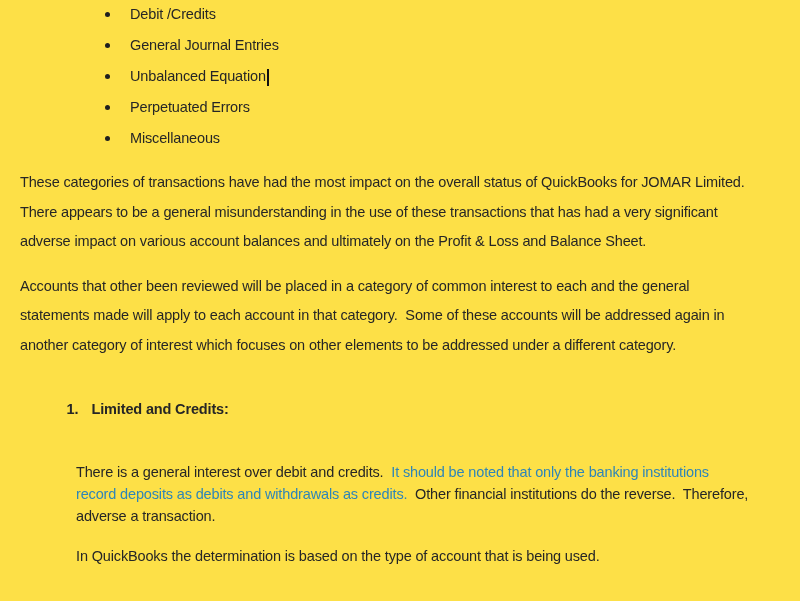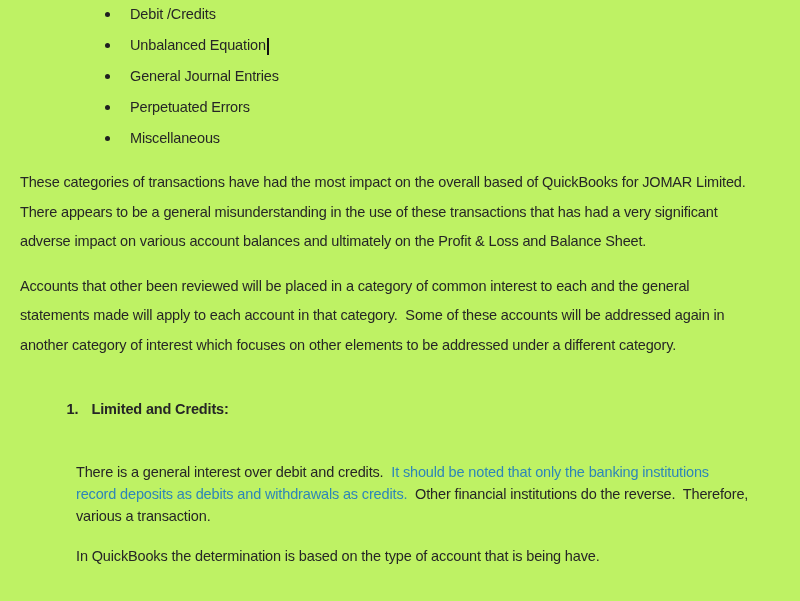--- a/index.html
+++ b/index.html
@@ -64,49 +64,49 @@
   }
   .para-indent { margin-left: 56px; }
   .para-tight { margin-top: 23px; }
   .para-tight .line { line-height: 22px; }
   .para-single { margin-top: 20px; }
   .para-single .line { line-height: 19px; }
 </style>
 </head>
 <body>
 
-<div class="page" style="color: rgb(38, 38, 38); background: #bef264; padding-left: 20px;">
+<div class="page" style="color: rgb(38, 38, 38); background: #fde047; padding-left: 20px;">
 
   <ul class="bullets">
     <li><span class="dot"></span><span>Debit /Credits</span></li>
+    <li><span class="dot"></span><span>General Journal Entries</span></li>
     <li><span class="dot"></span><span>Unbalanced Equation</span><span class="caret" style="background: rgb(17, 17, 17);"></span></li>
-    <li><span class="dot"></span><span>General Journal Entries</span></li>
     <li><span class="dot"></span><span>Perpetuated Errors</span></li>
     <li><span class="dot"></span><span>Miscellaneous</span></li>
   </ul>
 
   <div class="para para-loose">
-      <div class="line"><span>These categories of transactions have had the most impact on the overall based of QuickBooks for JOMAR Limited.</span></div>
+      <div class="line"><span>These categories of transactions have had the most impact on the overall status of QuickBooks for JOMAR Limited.</span></div>
       <div class="line"><span>There appears to be a general misunderstanding in the use of these transactions that has had a very significant</span></div>
       <div class="line"><span>adverse impact on various account balances and ultimately on the Profit &amp; Loss and Balance Sheet.</span></div>
     </div>
 
   <div class="para para-loose second">
       <div class="line"><span>Accounts that other been reviewed will be placed in a category of common interest to each and the general</span></div>
       <div class="line"><span>statements made will apply to each account in that category.  Some of these accounts will be addressed again in</span></div>
       <div class="line"><span>another category of interest which focuses on other elements to be addressed under a different category.</span></div>
     </div>
 
   <div class="section-heading">
     <span class="num">1.</span><span>Limited and Credits:</span>
   </div>
 
   <div class="para para-indent para-tight">
       <div class="line"><span>There is a general interest over debit and credits.  </span><span style="color: rgb(46, 133, 184); text-align: right;">It should be noted that only the banking institutions</span></div>
       <div class="line"><span style="color: rgb(46, 133, 184);">record deposits as debits and withdrawals as credits.</span><span>  Other financial institutions do the reverse.  Therefore,</span></div>
-      <div class="line"><span>various a transaction.</span></div>
+      <div class="line"><span>adverse a transaction.</span></div>
     </div>
 
   <div class="para para-indent para-single">
-    <div class="line">In QuickBooks the determination is based on the type of account that is being have.</div>
+    <div class="line">In QuickBooks the determination is based on the type of account that is being used.</div>
   </div>
 
 </div>
 
 </body></html>

